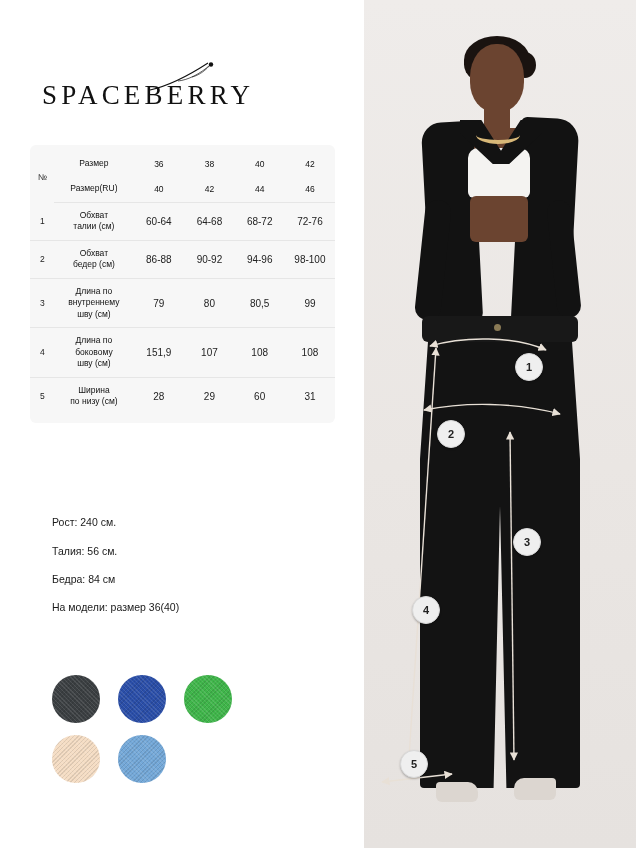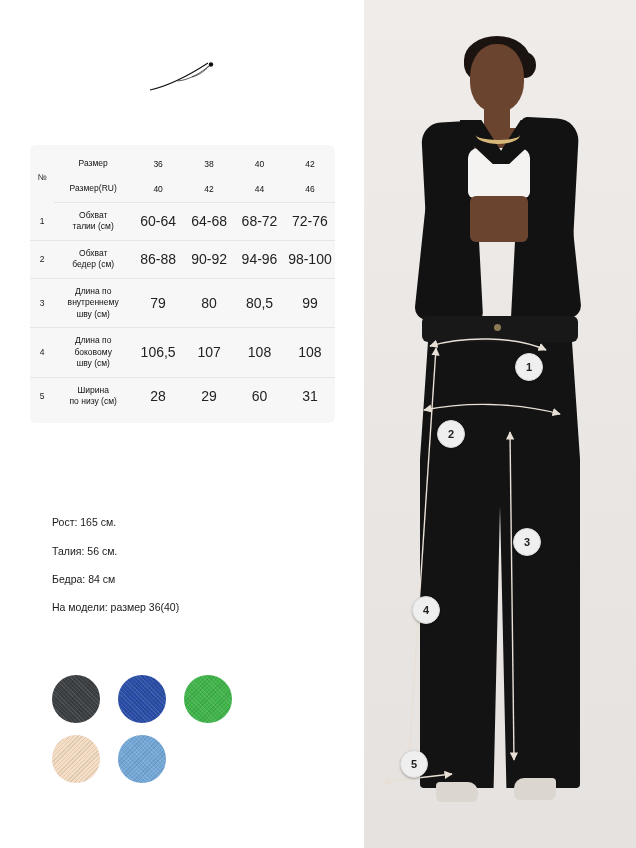--- a/index.html
+++ b/index.html
@@ -81,21 +81,21 @@
   }
   .col-num { width: 22px; font-size: 8.5px; color: #222; }
   .col-label {
     width: 78px;
     font-weight: bold;
     font-size: 8.5px;
     line-height: 1.35;
     text-align: center;
     color: #111;
   }
-  .col-val { width: 50px; font-size: 14px; color: #222; }
+  .col-val { width: 50px; font-size: 10px; color: #222; }
   .hdr-val { font-weight: bold; font-size: 8.5px; color: #111; }
   .row-sep td {
     border-bottom: 1px solid #e6e6e6;
   }
   .hdr-row-1 td { padding-bottom: 4px; }
   .hdr-row-2 td { padding-top: 0px; }
 
   
   .model-params-head {
     position: absolute;
@@ -372,20 +372,21 @@
 
   <div class="left-col">
 
     <div class="logo-wrap">
       <svg class="logo-swoosh" viewBox="0 0 70 30">
         <path d="M2 28 C 20 24, 40 14, 60 1" stroke="#111" stroke-width="1.1" fill="none"></path>
         <path d="M30 19 C 40 18, 52 12, 62 3" stroke="#111" stroke-width="0.7" fill="none"></path>
         <path d="M44 15 C 52 13, 58 8, 63 2" stroke="#111" stroke-width="0.6" fill="none"></path>
         <circle cx="63" cy="2.5" r="2.2" fill="#111"></circle>
       </svg>
+      <div class="logo-text">SPACEBERRY</div>
     </div>
 
     <div class="table-card">
       <table class="size-table">
         <tbody>
             <tr class="hdr-row-1">
           <td class="col-num" rowspan="2">№</td>
           <td class="col-label">Размер</td>
           <td class="col-val hdr-val">36</td>
           <td class="col-val hdr-val">38</td>
@@ -429,40 +430,40 @@
           <td class="col-val">80</td>
           <td class="col-val">80,5</td>
           <td class="col-val">99</td>
         </tr>
 
         <tr class="row-sep">
           <td class="col-num">4</td>
           <td class="col-label" style="white-space:pre-line">Длина по
 боковому
 шву (см)</td>
-          <td class="col-val">106,5</td>
+          <td class="col-val">151,9</td>
           <td class="col-val">107</td>
           <td class="col-val">108</td>
           <td class="col-val">108</td>
         </tr>
 
         <tr>
           <td class="col-num">5</td>
           <td class="col-label" style="white-space:pre-line">Ширина
 по низу (см)</td>
           <td class="col-val">28</td>
           <td class="col-val">29</td>
           <td class="col-val">60</td>
           <td class="col-val">31</td>
         </tr>
       </tbody>
         </table>
     </div>
 
-    <div class="model-line ml1">Рост: 165 см.</div>
+    <div class="model-line ml1">Рост: 240 см.</div>
     <div class="model-line ml2">Талия: 56 см.</div>
     <div class="model-line ml3">Бедра: 84 см</div>
     <div class="model-line ml4">На модели: размер 36(40)</div>
 
     <div class="swatches">
       <div class="swatch-row">
         <div class="swatch" style="background:#3b3f42"></div>
         <div class="swatch" style="background:#2a4ea8"></div>
         <div class="swatch" style="background:#3fb54a"></div>
       </div>

